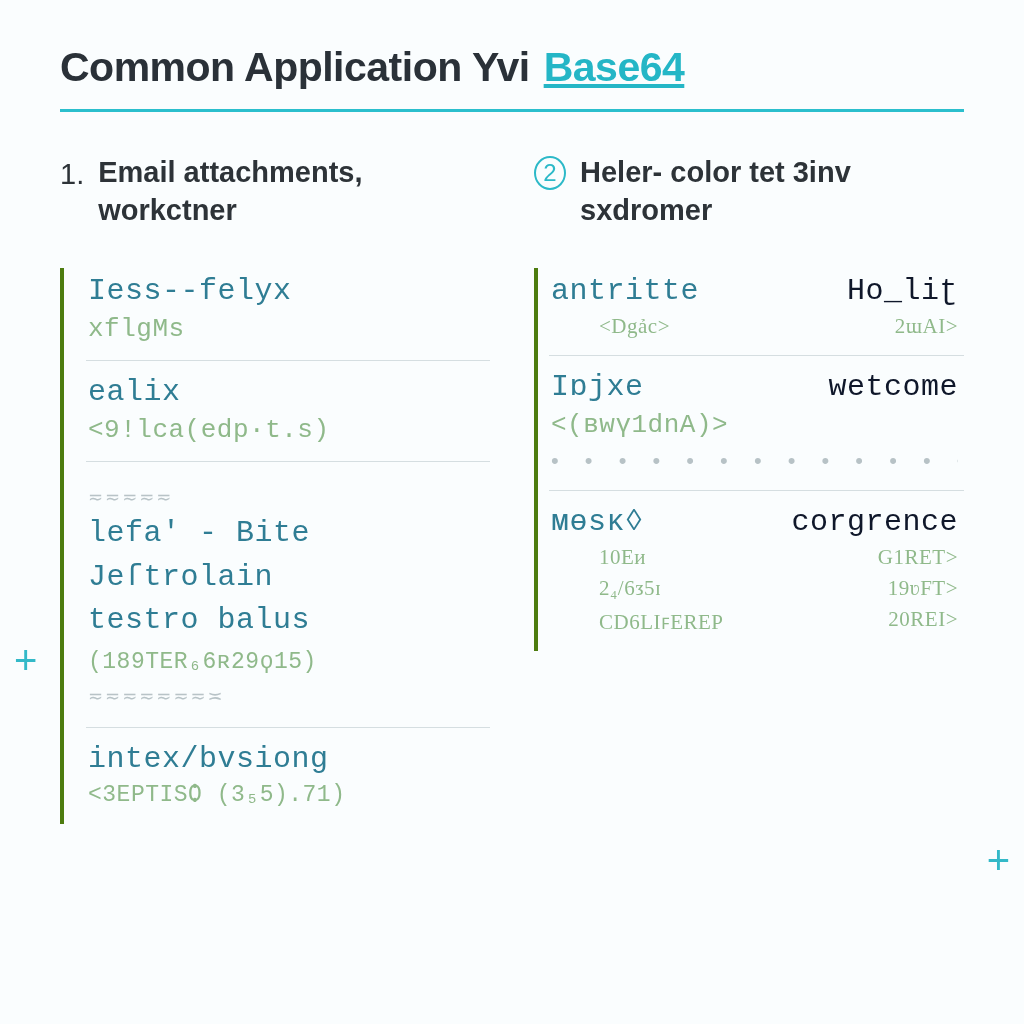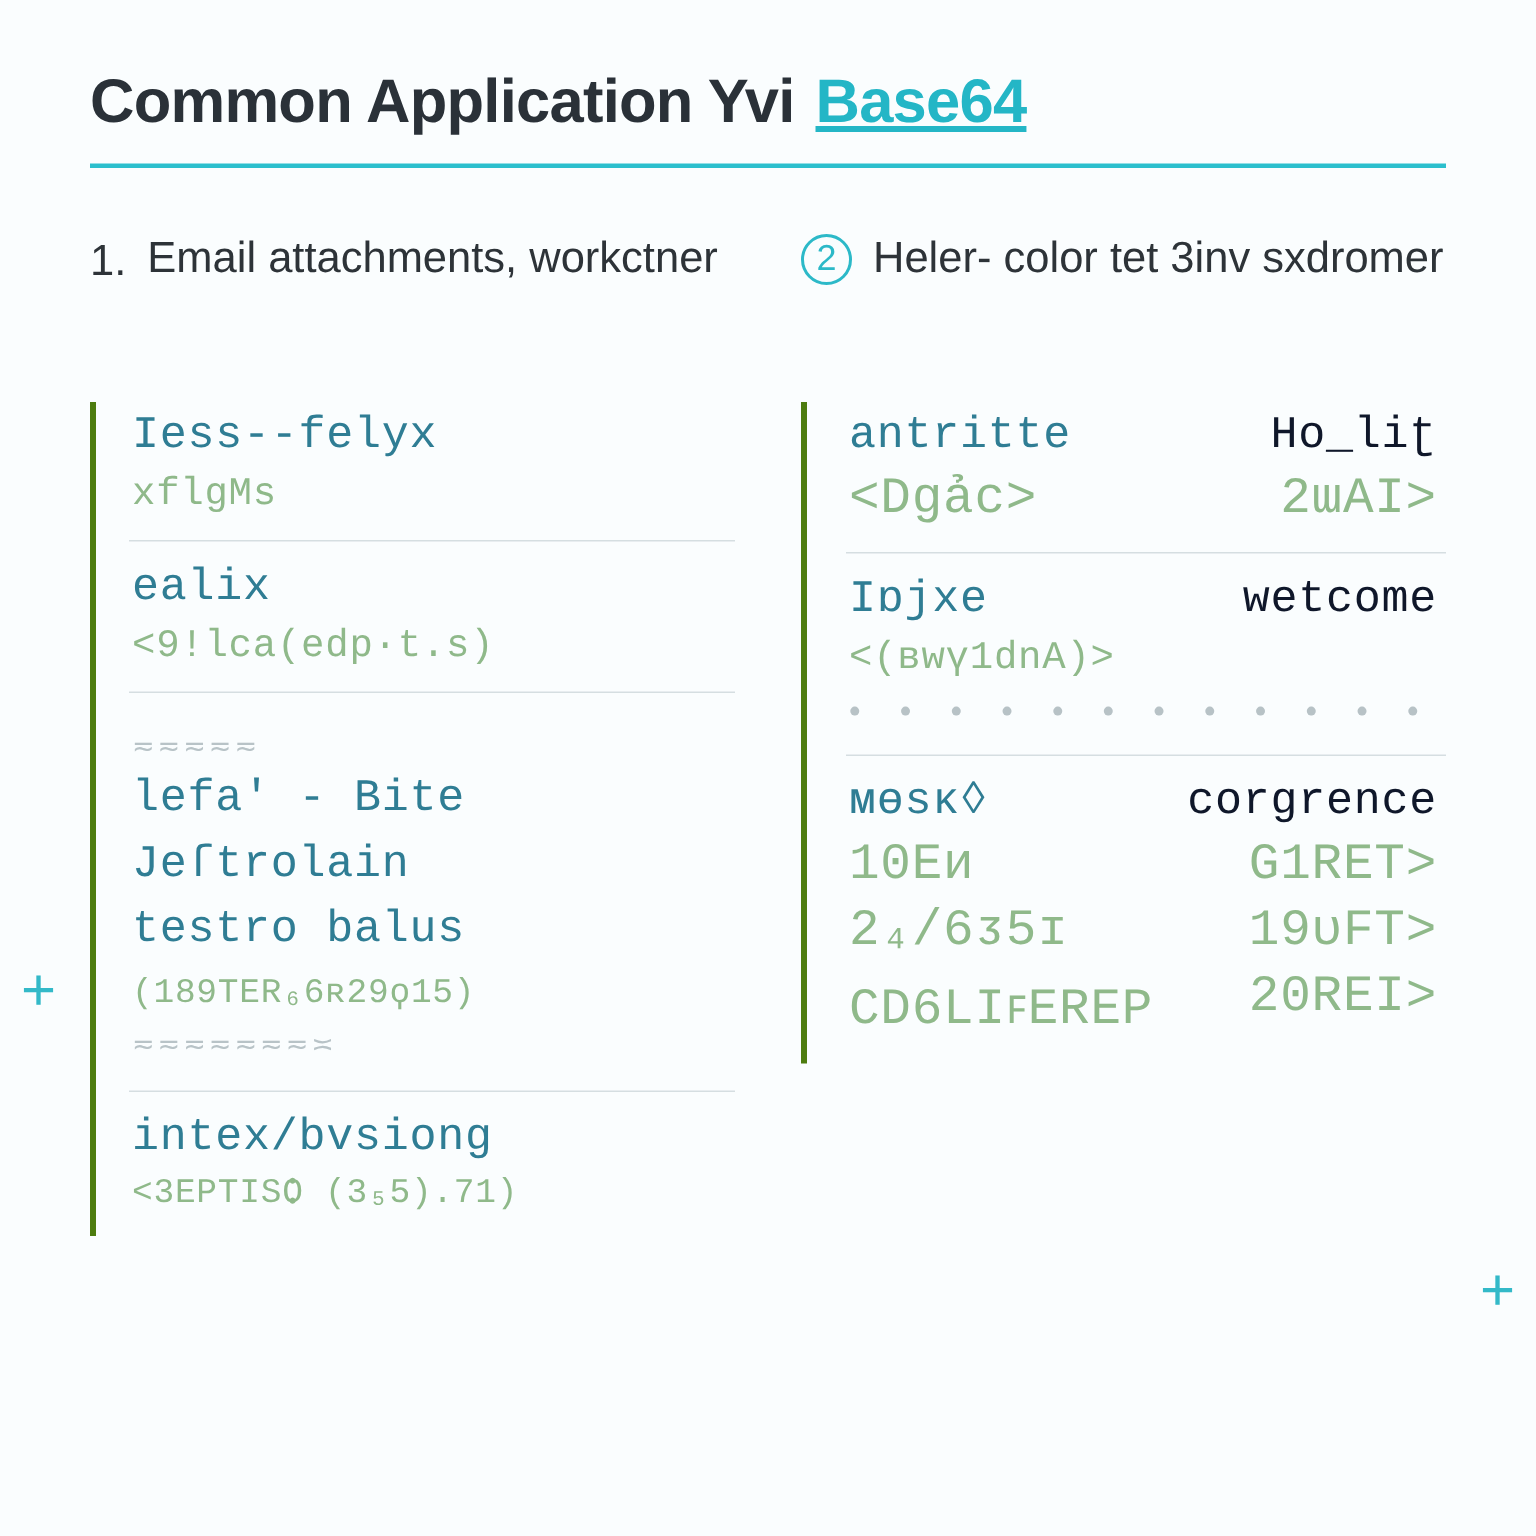--- a/index.html
+++ b/index.html
@@ -54,28 +54,28 @@
     width: 34px; height: 34px;
     border: 2px solid #2cb9c8;
     border-radius: 50%;
     color: #2cb9c8;
     display: inline-flex;
     align-items: center; justify-content: center;
     font-size: 24px;
     font-weight: 500;
     margin-top: 2px;
   }
-  .col-header-text { font-weight: 400; text-align: center; }
+  .col-header-text { font-weight: 700; }
 
   .block-list {
     border-left: 4px solid #4d7c0f;
     padding-left: 22px;
     position: relative;
   }
-  .block-list.right { padding-left: 26px; }
+  .block-list.right { padding-left: 11px; }
 
   .block {
     padding: 14px 6px 16px 2px;
     border-top: 1.5px solid #d5dee1;
   }
   .block:first-child { border-top: none; padding-top: 6px; }
   .block .title-line {
     font-family: "SFMono-Regular", Consolas, "Liberation Mono", Menlo, monospace;
     font-size: 30px;
     color: #2f7d94;
@@ -111,25 +111,26 @@
     font-family: "SFMono-Regular", Consolas, "Liberation Mono", Menlo, monospace;
     font-size: 30px;
     color: #2f7d94;
     letter-spacing: 0.5px;
     line-height: 1.45;
   }
 
   .kv-row {
     display: flex;
     justify-content: space-between;
-    font-family: Liberation Mono, monospace;
-    font-size: 34px;
+    font-family: Liberation Serif, serif;
+    font-size: 21px;
     color: #8fb98a;
     letter-spacing: 0.5px;
     margin-top: 6px;
+    margin-left: 48px;
   }
 
   .plus-left, .plus-right {
     position: absolute;
     font-size: 40px;
     color: #33b9c8;
     font-weight: 300;
     line-height: 1;
   }
   .plus-left  { left: 14px;  top: 640px; }

